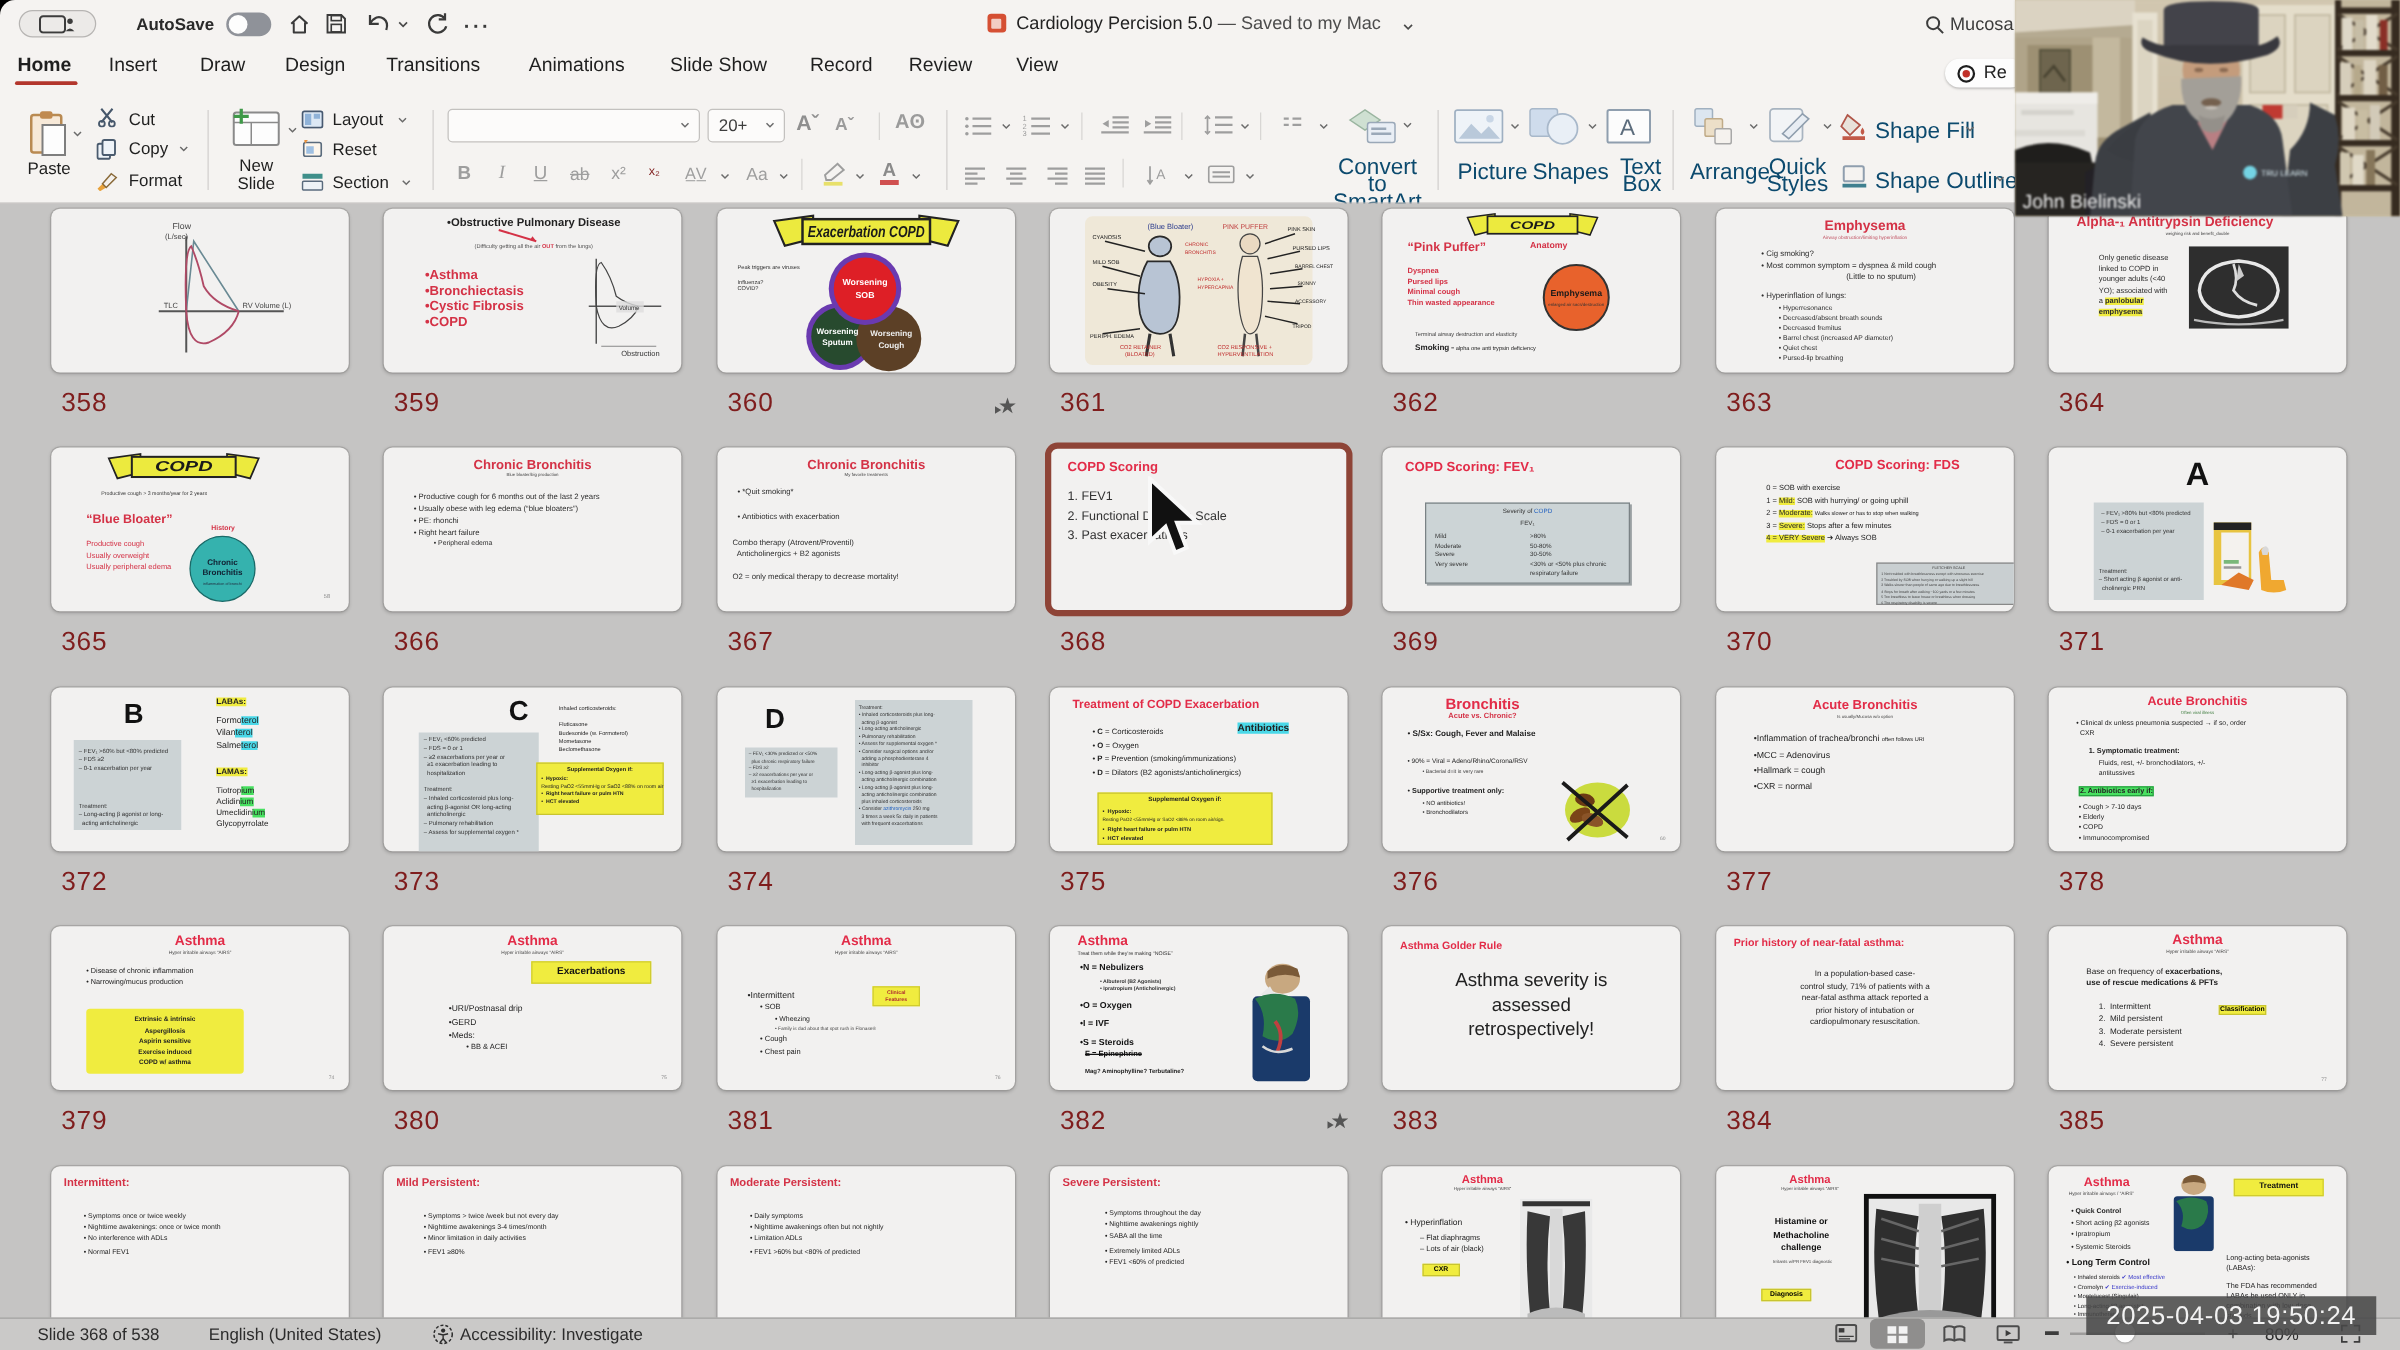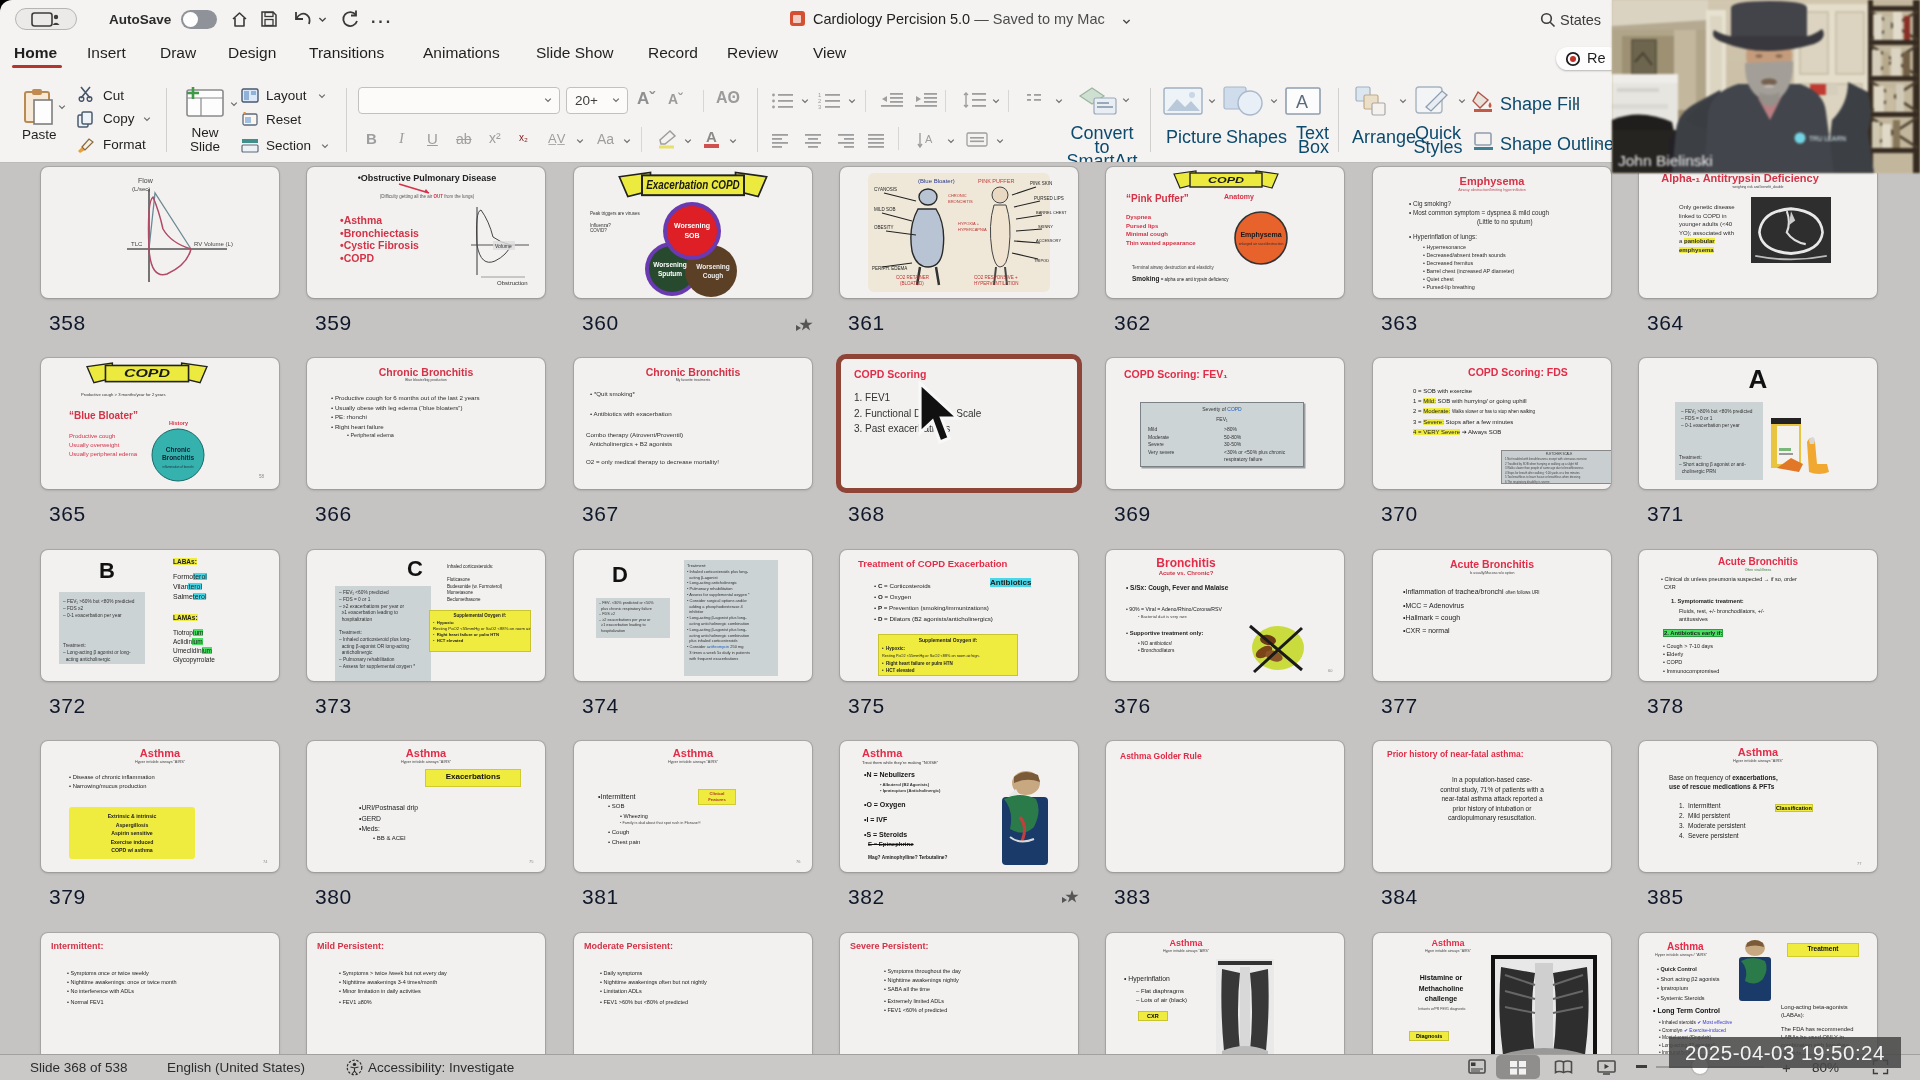--- a/index.html
+++ b/index.html
@@ -2,21 +2,21 @@
 <html><head><meta charset="utf-8"><style>
 *{margin:0;padding:0;box-sizing:border-box}
 body{width:1920px;height:1080px;font-family:"Liberation Sans",sans-serif;position:relative;overflow:hidden;background:#c5c4c3}
 #chrome{position:absolute;left:0;top:0;width:1920px;height:165px;background:#f5f3f1;border-top-left-radius:12px}
 .t13{font-size:13.5px;color:#242424}
 .tab{position:absolute;top:44px;font-size:15.5px;color:#1f1f1f}
 .lbl{position:absolute;font-size:13.5px;color:#1f1f1f}
 .glbl{position:absolute;font-size:18px;color:#0c4a6e}
 #sorter{position:absolute;left:0;top:163px;width:1920px;height:891px;background:#c5c4c3}
 .th{position:absolute;width:238px;height:131px;background:#f2f1f0;border-radius:7px;overflow:hidden;box-shadow:0 0 0 1px rgba(150,148,146,.55),0 1px 3px rgba(0,0,0,.22)}
-.num{position:absolute;font-size:21px;letter-spacing:0.6px;color:#0f172a}
+.num{position:absolute;font-size:21px;letter-spacing:0.6px;color:#7f1d1d}
 #status{position:absolute;left:0;top:1054px;width:1920px;height:26px;background:#cac9c8;border-top:1px solid #a2a1a0}
 .st{position:absolute;top:1060px;font-size:13.5px;color:#2c2c2c}
 .hl{background:#f0ec3f}
 </style></head><body>
 <div id="chrome"></div>
 <div style="position:absolute;left:0;top:0;width:14px;height:14px;background:#000;z-index:-1"></div>
 <div style="position:absolute;left:15px;top:8px;width:62px;height:22px;border-radius:11px;background:#eceae8;border:1px solid #b7b5b3"></div>
 <svg style="position:absolute;left:31px;top:12px" width="30" height="15" viewBox="0 0 30 15">
     <rect x="1" y="1" width="20" height="13" rx="2.5" fill="none" stroke="#3c3c3c" stroke-width="1.6"></rect>
     <circle cx="25" cy="5" r="2.2" fill="#3c3c3c"></circle>
@@ -48,21 +48,21 @@
 <div style="position:absolute;left:790px;top:11px;width:15px;height:15px;border-radius:3px;background:#d54f33"></div>
 <div style="position:absolute;left:792.5px;top:14.5px;width:8px;height:8px;border-radius:1px;background:#f7e3de;opacity:.85"></div>
 <div style="position:absolute;left:813px;top:11px;font-size:14.5px;color:#222">Cardiology Percision 5.0 <span style="color:#4c4c4c">— Saved to my Mac</span></div>
 <svg style="position:absolute;left:1122px;top:17px" width="9" height="9" viewBox="0 0 8 8">
     <path d="M1.2 2.6 L4 5.4 L6.8 2.6" stroke="#4a4a4a" stroke-width="1.2" fill="none"></path>
   </svg>
 <svg style="position:absolute;left:1540px;top:12px" width="16" height="16" viewBox="0 0 16 16">
     <circle cx="6.5" cy="6.5" r="4.8" fill="none" stroke="#3c3c3c" stroke-width="1.6"></circle>
     <path d="M10.2 10.2 L14.5 14.5" stroke="#3c3c3c" stroke-width="1.6"></path>
   </svg>
-<div style="position:absolute;left:1560px;top:12px;font-size:14.5px;color:#3c3c3c">States</div>
+<div style="position:absolute;left:1560px;top:12px;font-size:14.5px;color:#3c3c3c">Mucosa</div>
 <div class="tab" style="left:14px;font-weight:bold">Home</div>
 <div class="tab" style="left:87px;font-weight:normal">Insert</div>
 <div class="tab" style="left:160px;font-weight:normal">Draw</div>
 <div class="tab" style="left:228px;font-weight:normal">Design</div>
 <div class="tab" style="left:309px;font-weight:normal">Transitions</div>
 <div class="tab" style="left:423px;font-weight:normal">Animations</div>
 <div class="tab" style="left:536px;font-weight:normal">Slide Show</div>
 <div class="tab" style="left:648px;font-weight:normal">Record</div>
 <div class="tab" style="left:727px;font-weight:normal">Review</div>
 <div class="tab" style="left:813px;font-weight:normal">View</div>
@@ -673,20 +673,21 @@
       <path d="M26 22 l-8 7 h12 Z" fill="#e8e8e8"></path>
       <rect x="12" y="30" width="46" height="68" rx="4" fill="#1a3a6a"></rect>
       <path d="M14 32 q10 12 6 30 q14 8 24 -2 q8 -16 2 -28 q-16 -8 -32 0" fill="#2a7a4a"></path>
       <path d="M30 50 q8 10 2 24" stroke="#c04040" stroke-width="3" fill="none"></path>
       <path d="M20 70 q10 8 24 2" stroke="#d8d8d8" stroke-width="2" fill="none"></path>
     </svg>
   </div>
 <div class="num" style="left:848px;top:885px">382</div>
 <div class="th" style="left:1106px;top:741px;">
     <div style="position:absolute;left:14px;top:10px;font-size:8.5px;font-weight:bold;color:#e22c48">Asthma Golder Rule</div>
+    <div style="position:absolute;left:0;top:34px;width:238px;text-align:center;font-size:15px;line-height:19.5px;color:#222">Asthma severity is<br>assessed<br>retrospectively!</div>
   </div>
 <div class="num" style="left:1114px;top:885px">383</div>
 <div class="th" style="left:1373px;top:741px;">
     <div style="position:absolute;left:14px;top:8px;font-size:8.5px;font-weight:bold;color:#e22c48">Prior history of near-fatal asthma:</div>
     <div style="position:absolute;left:30px;top:34px;width:178px;text-align:center;font-size:6.5px;line-height:9.5px;color:#222">In a population-based case-<br>control study, 71% of patients with a<br>near-fatal asthma attack reported a<br>prior history of intubation or<br>cardiopulmonary resuscitation.</div>
   </div>
 <div class="num" style="left:1381px;top:885px">384</div>
 <div class="th" style="left:1639px;top:741px;">
     <div style="position:absolute;left:0;top:5px;width:238px;text-align:center;font-size:11px;font-weight:bold;color:#e22c48">Asthma</div>
     <div style="position:absolute;left:0;top:18px;width:238px;text-align:center;font-size:3.8px;color:#444">Hyper irritable airways “AIRS”</div>

